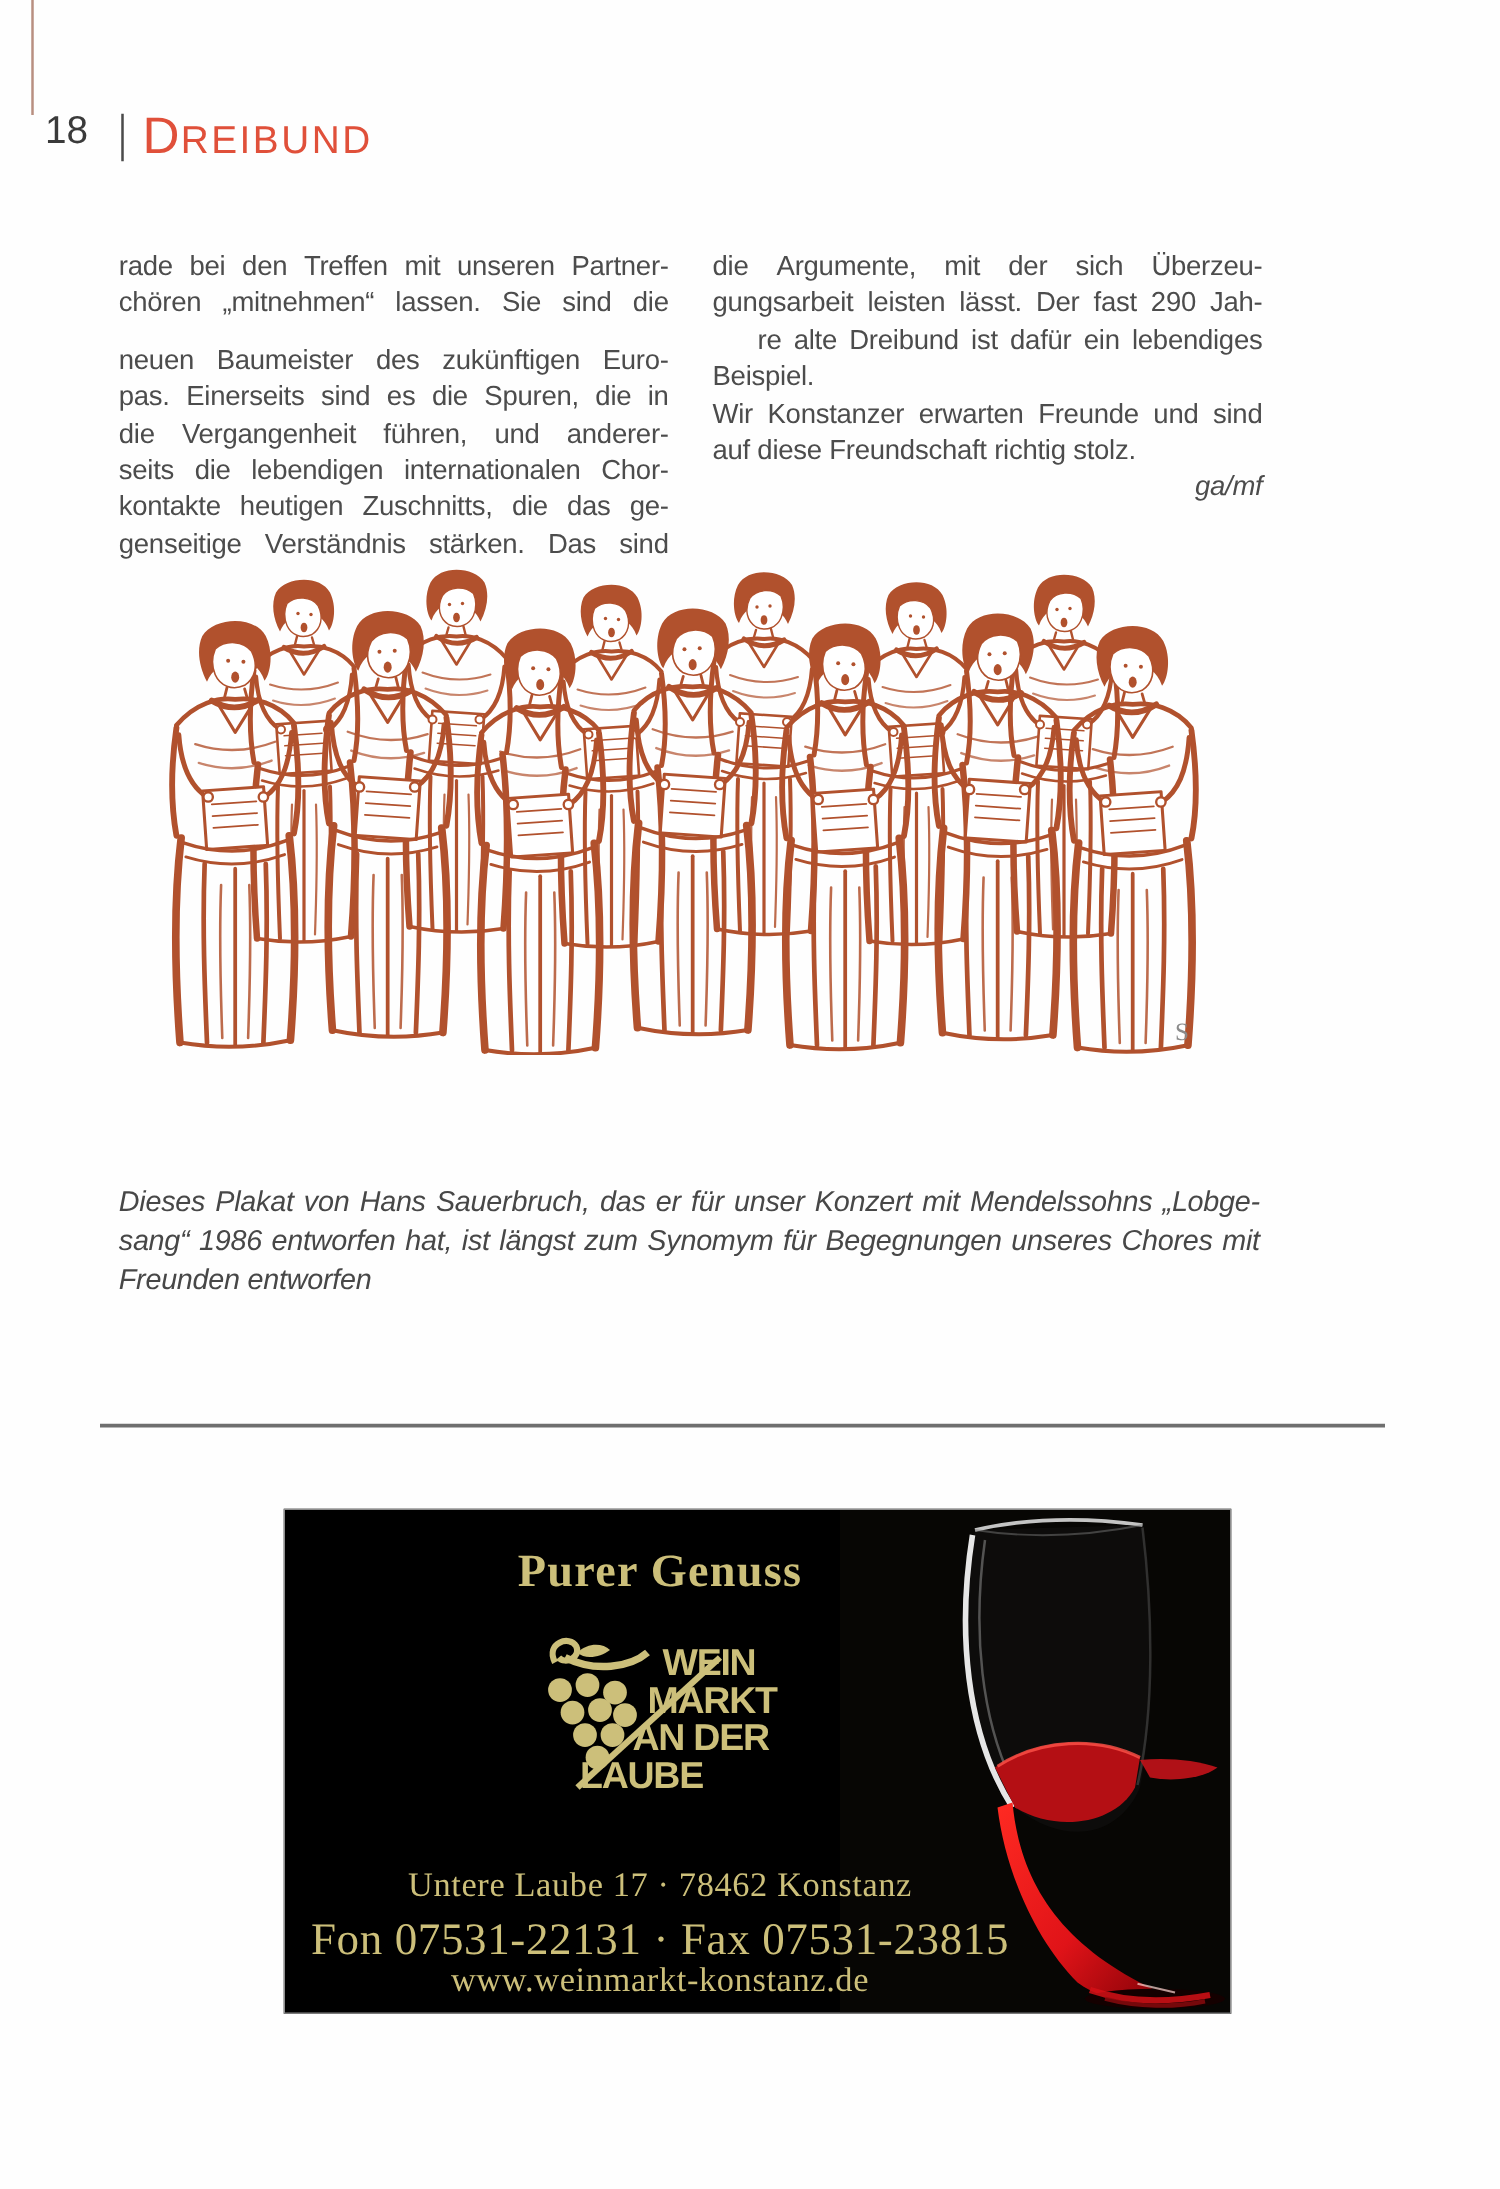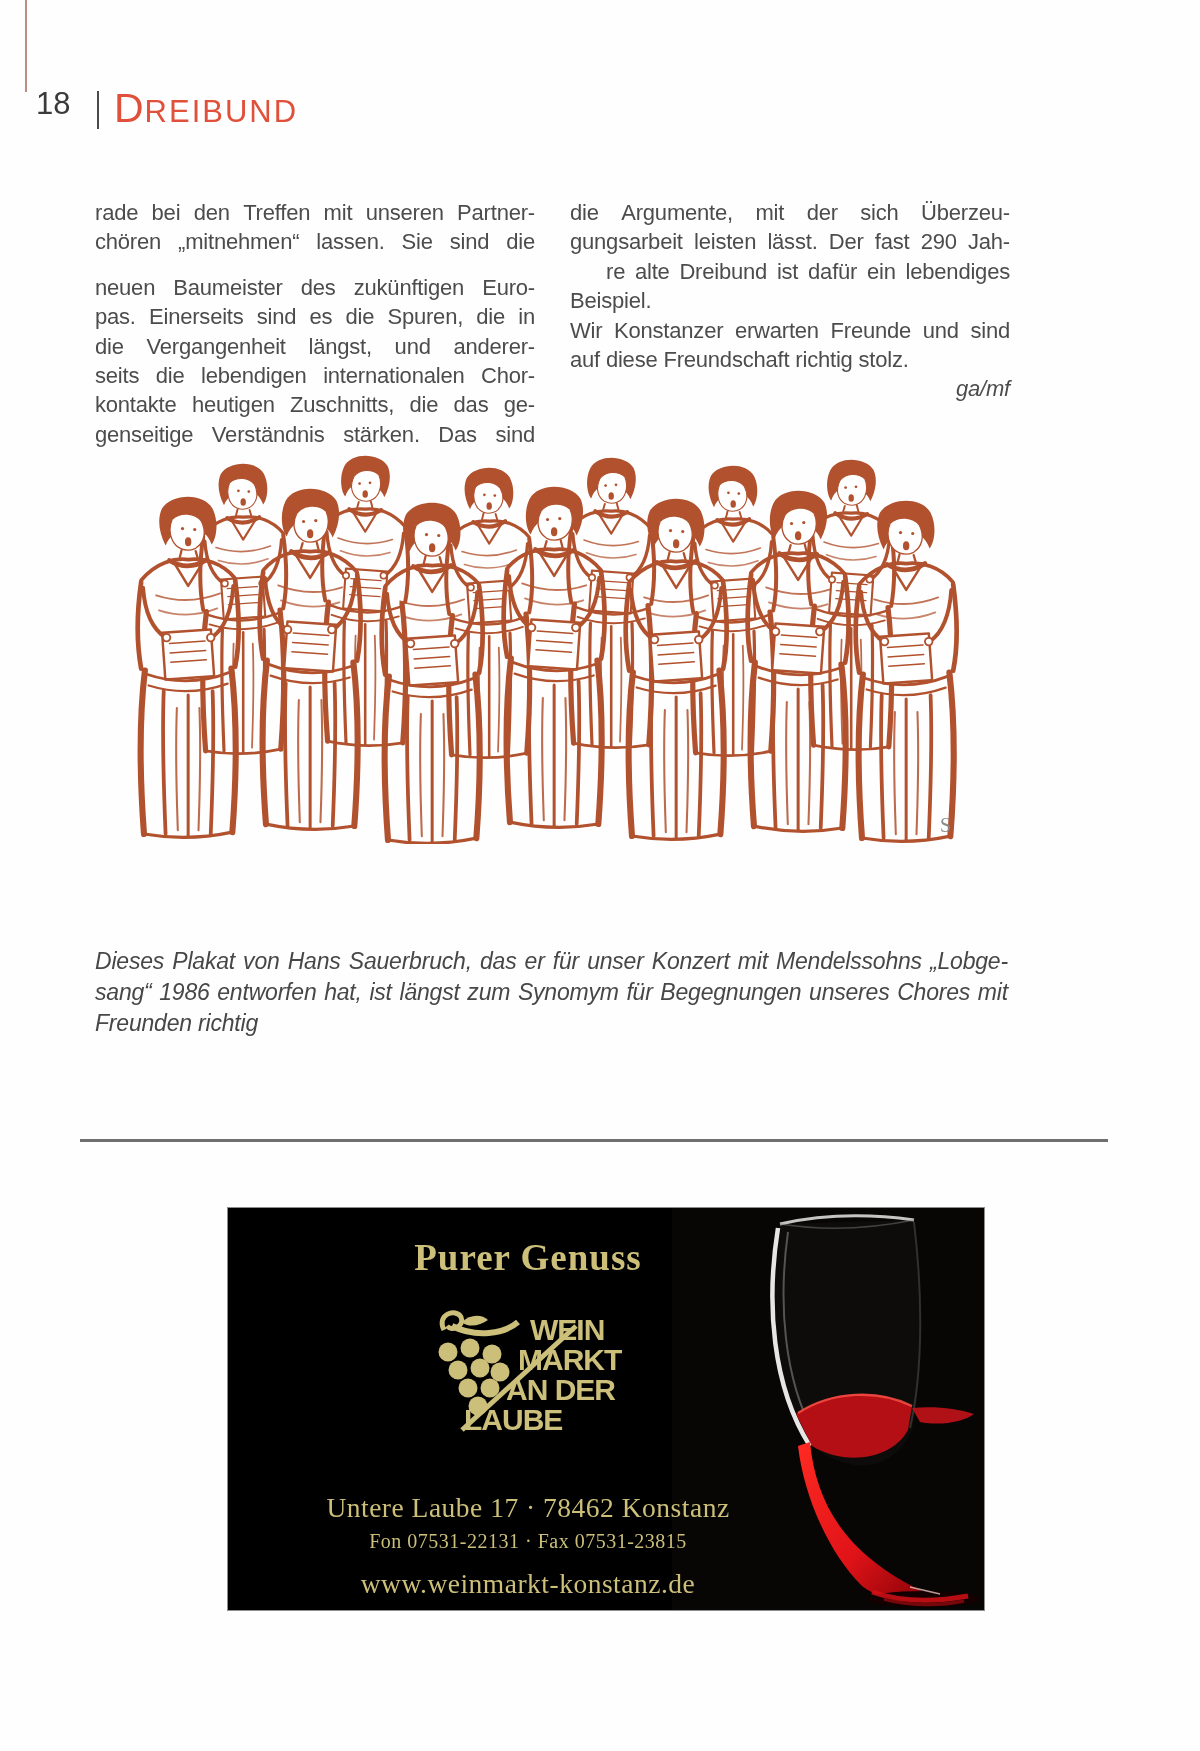--- a/index.html
+++ b/index.html
@@ -29,21 +29,21 @@
   
   #rule{position:absolute;left:80px;top:1139px;width:1028px;height:3px;background:#6f6f6f;}
   
   #ad{position:absolute;left:227px;top:1207px;width:758px;height:404px;background:#000000;
       border:1px solid #8d8d8d;box-sizing:border-box;overflow:hidden;}
   #ad-text{position:absolute;left:0;top:0;width:600px;height:100%;text-align:center;
            color:#ccbf7a;font-family:"Liberation Serif",serif;}
   #ad-headline{position:absolute;left:0;top:28px;width:600px;font-size:37px;font-weight:bold;letter-spacing:1px;}
   #ad-logo{position:absolute;left:190px;top:96px;}
   #ad-address{position:absolute;left:0;top:284px;width:600px;font-size:27.5px;letter-spacing:.5px;}
-  #ad-contact{position:absolute;left:0;top:322px;width:600px;font-size:20px;letter-spacing:.5px;}
+  #ad-contact{position:absolute;left:0;top:322px;width:600px;font-size:36px;letter-spacing:.5px;}
   #ad-website{position:absolute;left:0;top:360px;width:600px;font-size:27.5px;letter-spacing:.5px;}
   #glass{position:absolute;right:0;top:0;}
   .logo-text{font-family:"Liberation Sans",sans-serif;font-weight:bold;font-size:30px;letter-spacing:-1px;}
 </style>
 </head>
 <body>
 
 <div id="page">
 
   <div id="corner-mark"></div>
@@ -83,21 +83,21 @@
         <span>sind</span>
         <span>es</span>
         <span>die</span>
         <span>Spuren,</span>
         <span>die</span>
         <span>in</span>
       </div>
     <div class="ln j" style="display: flex; justify-content: space-between;">
         <span>die</span>
         <span>Vergangenheit</span>
-        <span>längst,</span>
+        <span>führen,</span>
         <span>und</span>
         <span>anderer-</span>
       </div>
     <div class="ln j" style="display: flex; justify-content: space-between;">
         <span>seits</span>
         <span>die</span>
         <span>lebendigen</span>
         <span>internationalen</span>
         <span>Chor-</span>
       </div>
@@ -240,21 +240,21 @@
         <span>ist</span>
         <span>längst</span>
         <span>zum</span>
         <span>Synomym</span>
         <span>für</span>
         <span>Begegnungen</span>
         <span>unseres</span>
         <span>Chores</span>
         <span>mit</span>
       </div>
-    <div class="ln">Freunden richtig</div>
+    <div class="ln">Freunden entworfen</div>
   </div>
 
   <div id="rule"></div>
 
   <div id="ad">
 
     <svg id="glass" width="312" height="402" viewBox="0 0 312 402">
       <defs>
         <linearGradient id="wineG" x1="0" y1="0" x2="1" y2="1">
           <stop offset="0" stop-color="#ff2a22"></stop>

